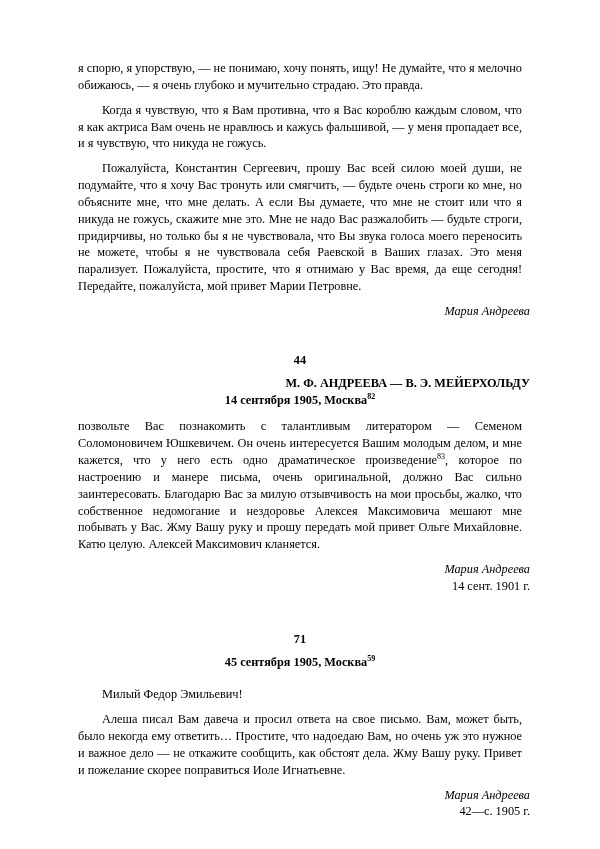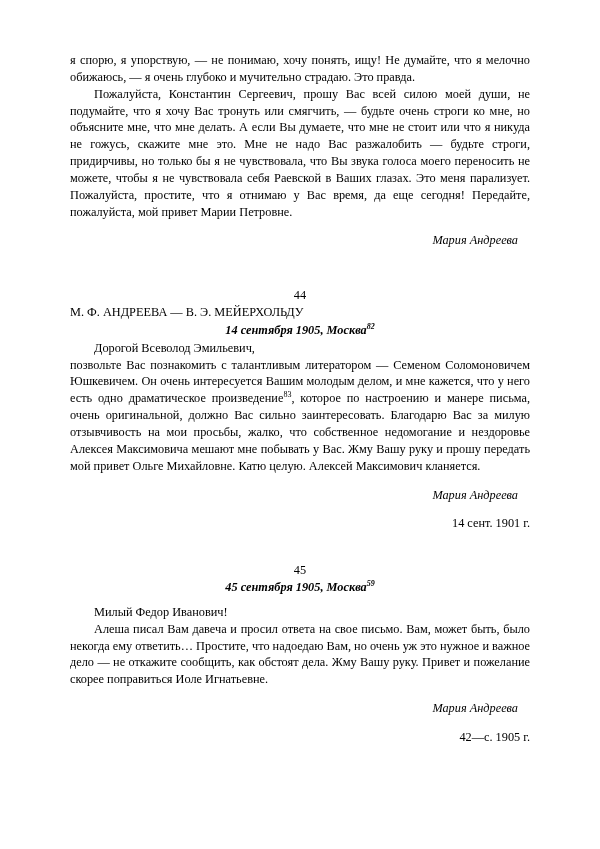--- a/index.html
+++ b/index.html
@@ -13,66 +13,65 @@
     font-family: "Liberation Serif", serif;
     color: #000000;
   }
   .page {
     box-sizing: border-box;
     width: 600px;
     height: 849px;
     padding: 52px 70px 0 70px;
   }
   p {
-    margin: 0;
+    margin: 8px;
     font-size: 12.3px;
     line-height: 1.37;
     text-align: justify;
     text-justify: inter-word;
     hyphens: manual;
   }
   p.indent {
     text-indent: 24px;
   }
   p.noindent {
     text-indent: 0;
   }
   .sig {
-    margin: 12px;
+    margin: 0;
     font-size: 12.3px;
     line-height: 1.37;
     text-align: right;
     font-style: italic;
   }
   .sig-plain {
     margin: 0;
     font-size: 12.3px;
     line-height: 1.37;
     text-align: right;
     font-style: normal;
   }
   .letter-number {
-    margin: 0;
+    margin: 6px;
     text-align: center;
-    font-weight: normal;
+    font-weight: bold;
     font-size: 12.3px;
     line-height: 1.37;
   }
   .letter-title {
     margin: 0;
-    text-align: left;
-    font-weight: normal;
+    text-align: right;
+    font-weight: bold;
     font-size: 12.3px;
     line-height: 1.45;
   }
   .letter-date {
     margin: 0;
     text-align: center;
     font-weight: bold;
-    font-style: italic;
     font-size: 12.3px;
     line-height: 1.45;
   }
   sup {
     font-size: 8px;
     vertical-align: super;
     line-height: 0;
   }
   .gap-before-number {
     height: 26px;
@@ -83,39 +82,39 @@
   .gap-block {
     height: 30px;
   }
 </style>
 </head>
 <body>
 
 <div class="page">
 
   <p class="noindent">я спорю, я упорствую, — не понимаю, хочу понять, ищу! Не думайте, что я мелочно обижаюсь, — я очень глубоко и мучительно страдаю. Это правда.</p>
+  <p class="indent">Когда я чувствую, что я Вам противна, что я Вас короблю каждым словом, что я как актриса Вам очень не нравлюсь и кажусь фальшивой, — у меня пропадает все, и я чувствую, что никуда не гожусь.</p>
   <p class="indent">Пожалуйста, Константин Сергеевич, прошу Вас всей силою моей души, не подумайте, что я хочу Вас тронуть или смягчить, — будьте очень строги ко мне, но объясните мне, что мне делать. А если Вы думаете, что мне не стоит или что я никуда не гожусь, скажите мне это. Мне не надо Вас разжалобить — будьте строги, придирчивы, но только бы я не чувствовала, что Вы звука голоса моего переносить не можете, чтобы я не чувствовала себя Раевской в Ваших глазах. Это меня парализует. Пожалуйста, простите, что я отнимаю у Вас время, да еще сегодня! Передайте, пожалуйста, мой привет Марии Петровне.</p>
   <p class="sig">Мария Андреева</p>
 
   <div class="gap-before-number"></div>
 
   <div class="letter-number">44</div>
   <div class="letter-title">М. Ф. АНДРЕЕВА — В. Э. МЕЙЕРХОЛЬДУ</div>
   <div class="letter-date"><span>14 сентября 1905, Москва</span><sup>82</sup></div>
 
-  <p class="indent">Дорогой Всеволод Эмильевич,</p>
   <p class="noindent" id="l0b0">позвольте Вас познакомить с талантливым литератором — Семеном Соломоновичем Юшкевичем. Он очень интересуется Вашим молодым делом, и мне кажется, что у него есть одно драматическое произведение<sup>83</sup>, которое по настроению и манере письма, очень оригинальной, должно Вас сильно заинтересовать. Благодарю Вас за милую отзывчивость на мои просьбы, жалко, что собственное недомогание и нездоровье Алексея Максимовича мешают мне побывать у Вас. Жму Вашу руку и прошу передать мой привет Ольге Михайловне. Катю целую. Алексей Максимович кланяется.</p>
   <p class="sig">Мария Андреева</p>
   <p class="sig-plain">14 сент. 1901 г.</p>
 
   <div class="gap-block"></div>
 
-  <div class="letter-number">45</div>
+  <div class="letter-number">71</div>
   <div class="letter-date"><span>45 сентября 1905, Москва</span><sup>59</sup></div>
 
   <div class="gap-small"></div>
 
-  <p class="indent">Милый Федор Иванович!</p>
+  <p class="indent">Милый Федор Эмильевич!</p>
   <p class="indent" id="l1b0">Алеша писал Вам давеча и просил ответа на свое письмо. Вам, может быть, было некогда ему ответить… Простите, что надоедаю Вам, но очень уж это нужное и важное дело — не откажите сообщить, как обстоят дела. Жму Вашу руку. Привет и пожелание скорее поправиться Иоле Игнатьевне.</p>
   <p class="sig">Мария Андреева</p>
   <p class="sig-plain">42—с. 1905 г.</p>
 
 </div>
 
 </body></html>

